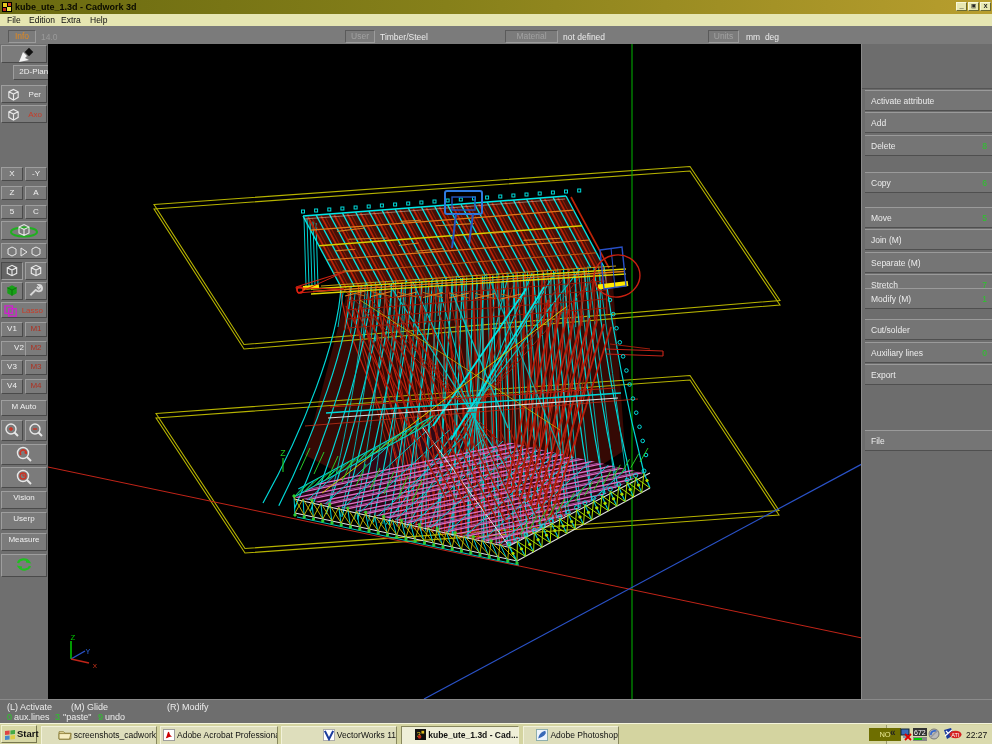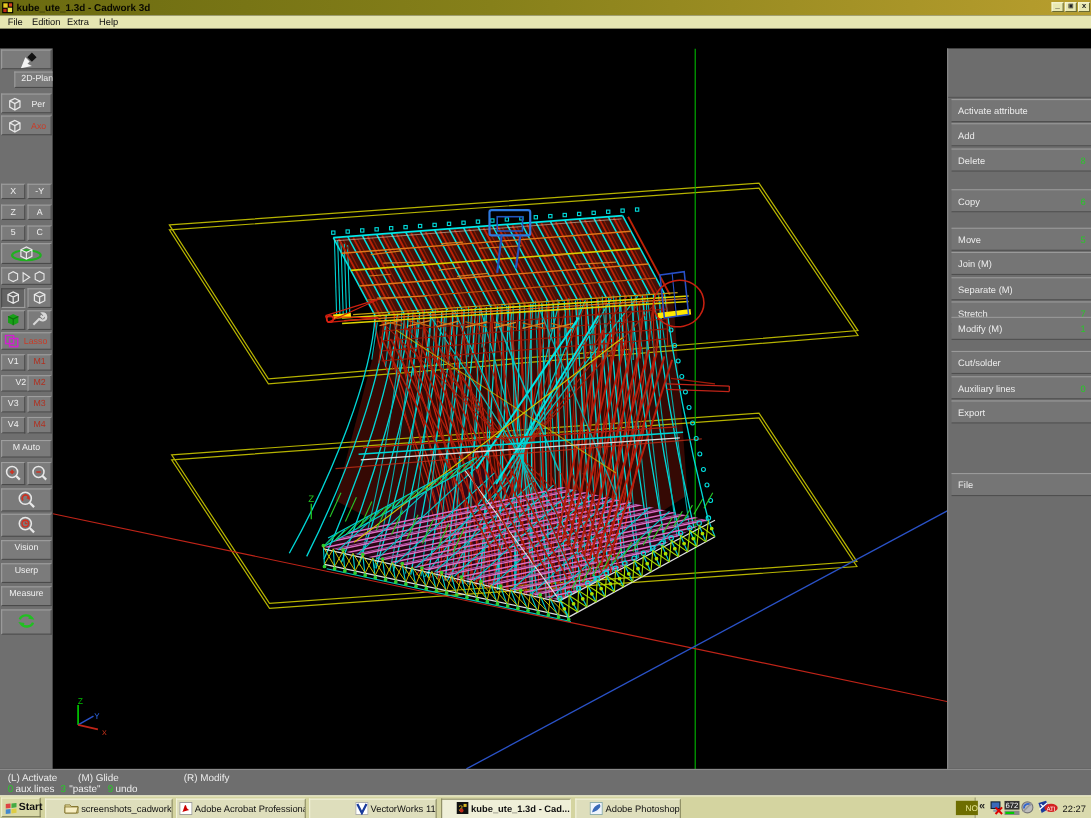--- a/index.html
+++ b/index.html
@@ -65,20 +65,30 @@
   <div class="txt">kube_ute_1.3d - Cadwork 3d</div>
   <div class="wbtn" style="left:956px">_</div>
   <div class="wbtn" style="left:968px">▣</div>
   <div class="wbtn" style="left:980px">x</div>
 </div>
 <div id="menubar">
   <span style="left:7px">File</span>
       <span style="left:29px">Edition</span>
   <span style="left:61px">Extra</span>
       <span style="left:90px">Help</span>
+</div>
+<div id="toolbar">
+  <div class="tbox" style="left:8px;width:28px;color:#e08820">Info</div>
+  <span class="tlab" style="left:41px;color:#9a9a9a">14.0</span>
+  <div class="tbox" style="left:345px;width:30px">User</div>
+  <span class="tlab" style="left:380px">Timber/Steel</span>
+  <div class="tbox" style="left:505px;width:53px">Material</div>
+  <span class="tlab" style="left:563px">not defined</span>
+  <div class="tbox" style="left:708px;width:31px">Units</div>
+  <span class="tlab" style="left:746px">mm&nbsp; deg</span>
 </div>
 <div id="sidebar">
 <div class="sb" style="left:1px;top:1px;width:46px;height:18px"><svg width="44" height="20" viewBox="0 0 44 20">
           <path d="M17 16 L21 6 L25 10 L23 12 L27 14 Z" fill="#f4f4f4"></path>
           <rect x="24" y="3" width="6" height="6" fill="#111" transform="rotate(45 27 6)"></rect>
         </svg></div>
 <div class="sb" style="left:13px;top:21px;width:46px;height:15px">
         <span class="sbt">2D-Plane</span>
       </div>
 <div class="sb" style="left:1px;top:41px;width:46px;height:18px">
@@ -967,21 +977,21 @@
             <rect width="12" height="12" fill="#111"></rect>
             <text x="2" y="9" font-size="8" fill="#e8c820" font-family="Liberation Sans">3</text>
             <rect x="7" y="2" width="3" height="3" fill="#d8b820"></rect>
             <circle cx="5" cy="8.5" r="2" fill="#c02818"></circle>
           </svg></span><span class="tlabel"><b>kube_ute_1.3d - Cad...</b></span></div>
 <div class="task" style="left:523px;width:96px"><span class="ticon"><svg width="12" height="12" viewBox="0 0 13 13">
             <rect x="0.5" y="0.5" width="12" height="12" fill="#eef4fc" stroke="#8aa"></rect>
             <path d="M10 2 C6 3 3 6 2.5 10.5 C5 9 8 9 10.5 5 C10.8 4 10.6 3 10 2 Z" fill="#3a6ab8"></path>
           </svg></span><span class="tlabel">Adobe Photoshop</span></div>
   <div id="tray">
-    <span style="position:absolute;left:-18px;top:3px;width:20px;height:13px;background:#6e6e00;color:#e8e890;font-size:7.5px;text-align:right;line-height:13px">NO</span>
+    <span style="position:absolute;left:-18px;top:3px;width:32px;height:13px;background:#6e6e00;color:#e8e890;font-size:7.5px;text-align:center;line-height:13px">NO</span>
     <span style="position:absolute;left:3px;top:2px;font-size:10px;font-weight:bold;color:#222">«</span>
     <svg style="position:absolute;left:13px;top:3px" width="13" height="13" viewBox="0 0 13 13">
           <rect x="1" y="1" width="8" height="6" fill="#3a6ab8" stroke="#123"></rect>
           <rect x="3" y="8" width="4" height="2" fill="#89a"></rect>
           <path d="M5 6 L11 12 M11 6 L5 12" stroke="#d00" stroke-width="1.8"></path>
         </svg>
     <svg style="position:absolute;left:26px;top:3px" width="14" height="13" viewBox="0 0 14 13">
           <rect width="14" height="8" fill="#333"></rect>
           <text x="1" y="7" font-size="7" fill="#fff" font-family="Liberation Sans">672</text>
           <rect x="0" y="9" width="14" height="4" fill="#888"></rect>

